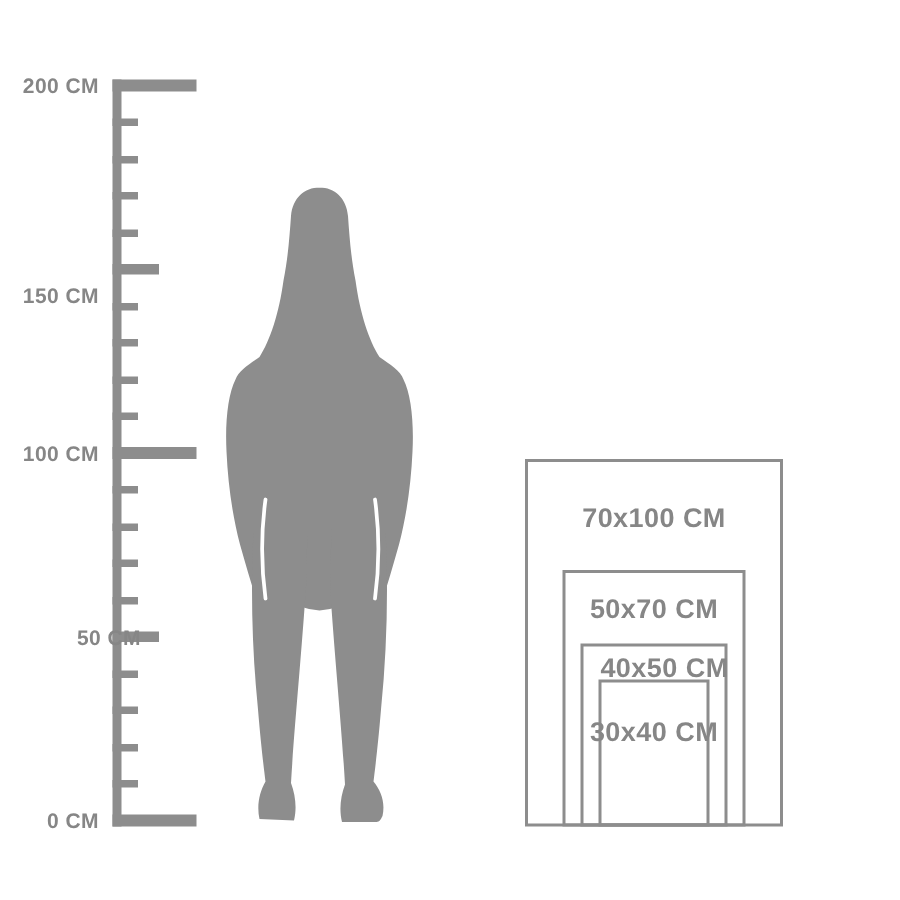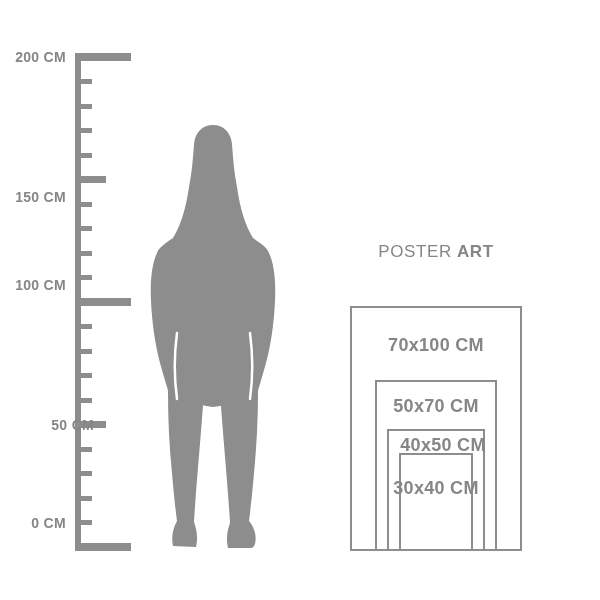--- a/index.html
+++ b/index.html
@@ -82,23 +82,23 @@
       <div class="ruler-tick" style="left: 75px; top: 226px; width: 17px; height: 5px;"></div>
       <div class="ruler-tick" style="left: 75px; top: 201.5px; width: 17px; height: 5px;"></div>
       <div class="ruler-tick" style="left: 75px; top: 176px; width: 31px; height: 7px;"></div>
       <div class="ruler-tick" style="left: 75px; top: 152.5px; width: 17px; height: 5px;"></div>
       <div class="ruler-tick" style="left: 75px; top: 128px; width: 17px; height: 5px;"></div>
       <div class="ruler-tick" style="left: 75px; top: 103.5px; width: 17px; height: 5px;"></div>
       <div class="ruler-tick" style="left: 75px; top: 79px; width: 17px; height: 5px;"></div>
       <div class="ruler-tick" style="left: 75px; top: 53px; width: 56px; height: 8px;"></div>
       <div class="ruler-label" style="top: 48px;">200 CM</div>
       <div class="ruler-label" style="top: 172px; margin-top: 16px;">150 CM</div>
-      <div class="ruler-label" style="top: 276px;">100 CM</div>
+      <div class="ruler-label" style="top: 293px;">100 CM</div>
       <div class="ruler-label" style="top: 415.5px; padding-left: 28px;">50 CM</div>
-      <div class="ruler-label" style="top: 514px;">0 CM</div>
+      <div class="ruler-label" style="top: 538px;">0 CM</div>
     </div>
 
   <svg class="figure-svg" viewBox="0 0 126 425" preserveAspectRatio="none" aria-hidden="true">
     <path class="body" d="M63,0 C53,0 45,7 44,19 C43,33 42,47 39,62 C36,84 30,102 23,113
          C16,118 9,122 7,128 C2,138 0,156 1,176 C2,198 5,219 10,238
          C14,252 18,266 22,278 C25,288 29,295 33,297 C37,299 39,293 38,285
          C38,280 37,274 37,269 C41,275 48,279 56,281 L63,282 L70,281
          C78,279 85,275 89,269 C89,274 88,280 88,285 C87,293 89,299 93,297
          C97,295 101,288 104,278 C108,266 112,252 116,238
          C121,219 124,198 125,176 C126,156 124,138 119,128
@@ -107,23 +107,20 @@
     <path class="body" d="M19,228 C17,268 18,308 22,348 C24,372 26,388 27,396
          C23,403 21,412 23,421 L46,422 C48,414 47,405 44,397
          C46,362 51,312 54,266 L55,228 Z"></path>
     <path class="body" d="M107,228 C109,268 108,308 104,348 C102,372 100,388 99,396
          C104,402 107,410 105,419 C104,421 103,423 101,423 L78,423
          C76,415 77,406 80,398 C78,362 73,312 70,266 L71,228 Z"></path>
     <path class="gap" d="M27,208 C24,230 24,252 27,274"></path>
     <path class="gap" d="M100,208 C103,230 103,252 100,274"></path>
   </svg>
 
-  <div class="poster-title">
-    <span class="regular">POSTER</span><span class="bold">ART</span>
-  </div>
 
   <div id="size-chart">
       <div class="size-rect" style="left: 350.25px; top: 306px; width: 171.5px; height: 245px;"></div>
       <div class="size-label" style="left: 356px; top: 337px; width: 160px;">70x100 CM</div>
       <div class="size-rect" style="left: 374.75px; top: 379.5px; width: 122.5px; height: 171.5px;"></div>
       <div class="size-label" style="left: 356px; top: 398px; width: 160px;">50x70 CM</div>
       <div class="size-rect" style="left: 387px; top: 428.5px; width: 98px; height: 122.5px;"></div>
       <div class="size-label" style="left: 363px; top: 437px; width: 160px;">40x50 CM</div>
       <div class="size-rect" style="left: 399.25px; top: 453px; width: 73.5px; height: 98px;"></div>
       <div class="size-label" style="left: 356px; top: 480px; width: 160px; text-align: center;">30x40 CM</div>

